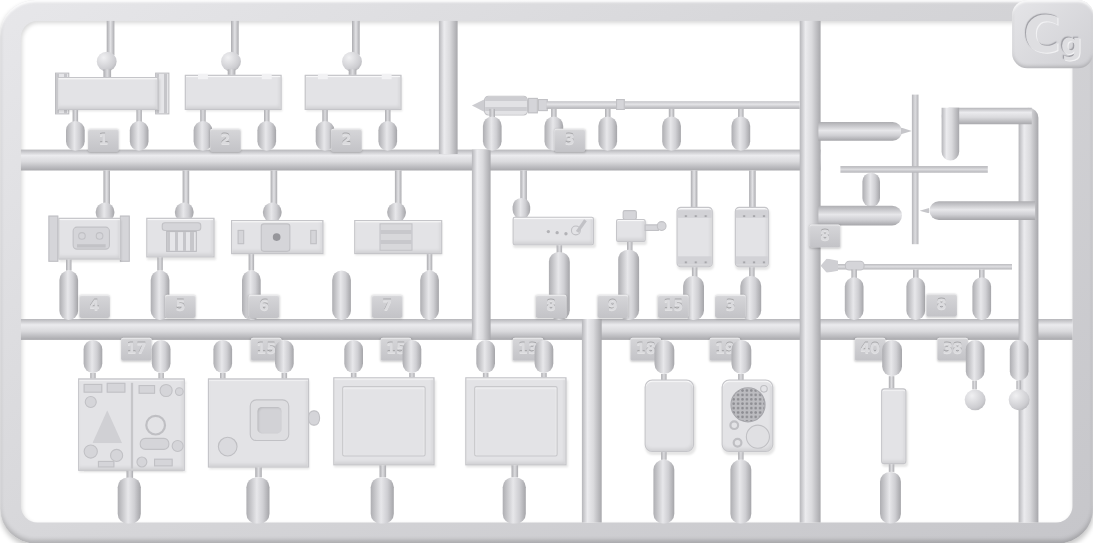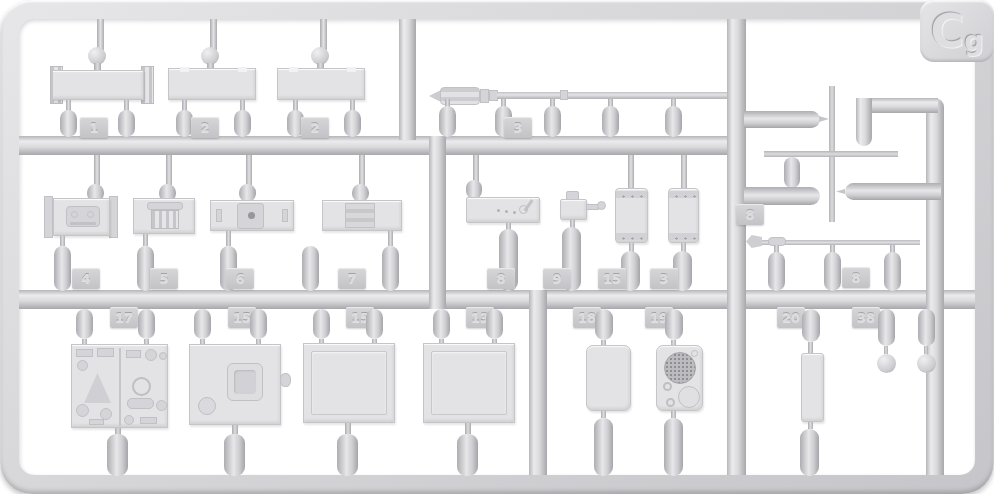--- a/index.html
+++ b/index.html
@@ -233,21 +233,21 @@
   <div class="a neck" style="left:890px;top:245px;width:5px;height:8px"></div>
   <div class="a cap" style="left:884px;top:252px;width:17px;height:39px"></div>
   <div class="a tab" style="left:842px;top:267px">8</div>
 
   <div class="a tab" style="left:110px;top:307px">17</div>
   <div class="a tab" style="left:228px;top:307px">15</div>
   <div class="a tab" style="left:346px;top:307px">15</div>
   <div class="a tab" style="left:466px;top:307px">13</div>
   <div class="a tab" style="left:573px;top:307px">18</div>
   <div class="a tab" style="left:645px;top:307px">19</div>
-  <div class="a tab" style="left:777px;top:307px">20</div>
+  <div class="a tab" style="left:777px;top:307px">40</div>
   <div class="a tab" style="left:852px;top:307px">38</div>
 
   <div class="a cap" style="left:76px;top:309px;width:17px;height:30px"></div>
   <div class="a neck" style="left:82px;top:339px;width:5px;height:7px"></div>
   <div class="a cap" style="left:138px;top:309px;width:17px;height:30px"></div>
   <div class="a neck" style="left:144px;top:339px;width:5px;height:7px"></div>
   <div class="a part" style="left:71px;top:344px;width:97px;height:84px">
     <div class="a" style="left:47px;top:3px;width:2px;height:78px;background:#c6c6c9"></div>
     <div class="a pd" style="left:4px;top:4px;width:17px;height:8px"></div>
     <div class="a pd" style="left:25px;top:3px;width:17px;height:9px"></div>

